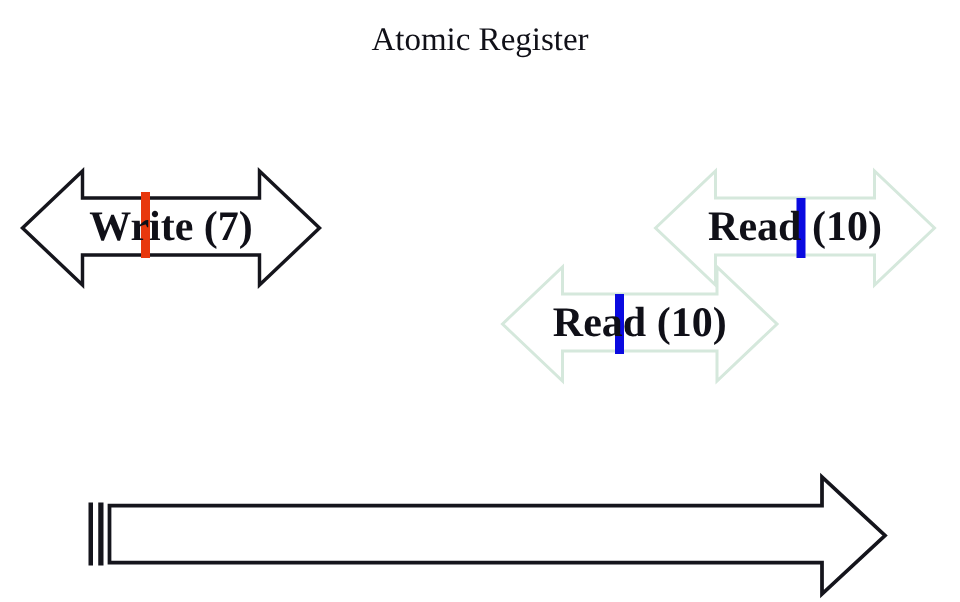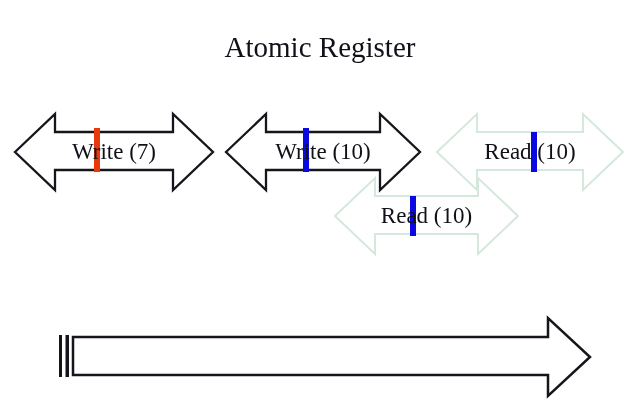--- a/index.html
+++ b/index.html
@@ -10,24 +10,24 @@
     position: relative;
     width: 640px;
     height: 401px;
     background: var(--background, #ffffff);
     overflow: hidden;
     font-family: "Liberation Serif", "DejaVu Serif", serif;
   }
   .title {
     position: absolute;
     left: 0;
-    top: 31px;
+    top: 13px;
     width: 640px;
     text-align: center;
-    font-size: 29px;
+    font-size: 22px;
     font-weight: 400;
     color: var(--text, #101018);
   }
   .interval {
     position: absolute;
   }
   .interval svg {
     position: absolute;
     left: 0;
     top: 0;
@@ -52,22 +52,22 @@
     width: 6px;
   }
   .tick-red { background: var(--tick-red, #e8380d); }
   .tick-blue { background: var(--tick-blue, #0a0ae0); }
   .label {
     position: absolute;
     left: 0; top: 0; right: 0; bottom: 0;
     display: flex;
     align-items: center;
     justify-content: center;
-    font-size: 23px;
-    font-weight: 400;
+    font-size: 28px;
+    font-weight: 700;
     color: var(--text, #101018);
     white-space: nowrap;
   }
   .timeline {
     position: absolute;
     left: 55px;
     top: 313px;
     width: 545px;
     height: 88px;
   }
@@ -88,27 +88,20 @@
   <div class="title">Atomic Register</div>
 
   <div class="interval outline-black" style="left:13px; top:112px; width:202px; height:80px;">
     <svg width="202" height="80" viewBox="0 0 202 80">
       <polygon points="2,40 42,2 42,20 160,20 160,2 200,40 160,78 160,58 42,58 42,78"></polygon>
     </svg>
     <div class="tick tick-red" style="left:81px; top:16px; height:44px;"></div>
     <div class="label">Write (7)</div>
   </div>
 
-  <div class="interval outline-black" style="left:224px; top:112px; width:198px; height:80px;">
-    <svg width="198" height="80" viewBox="0 0 198 80">
-      <polygon points="2,40 42,2 42,20 156,20 156,2 196,40 156,78 156,58 42,58 42,78"></polygon>
-    </svg>
-    <div class="tick tick-blue" style="left:79px; top:16px; height:44px;"></div>
-    <div class="label">Write (10)</div>
-  </div>
 
   <div class="interval outline-pale" style="left:435px; top:112px; width:190px; height:80px;">
     <svg width="190" height="80" viewBox="0 0 190 80">
       <polygon points="2,40 42,2 42,20 148,20 148,2 188,40 148,78 148,58 42,58 42,78"></polygon>
     </svg>
     <div class="tick tick-blue" style="left:96px; top:20px; height:40px;"></div>
     <div class="label">Read (10)</div>
   </div>
 
 

